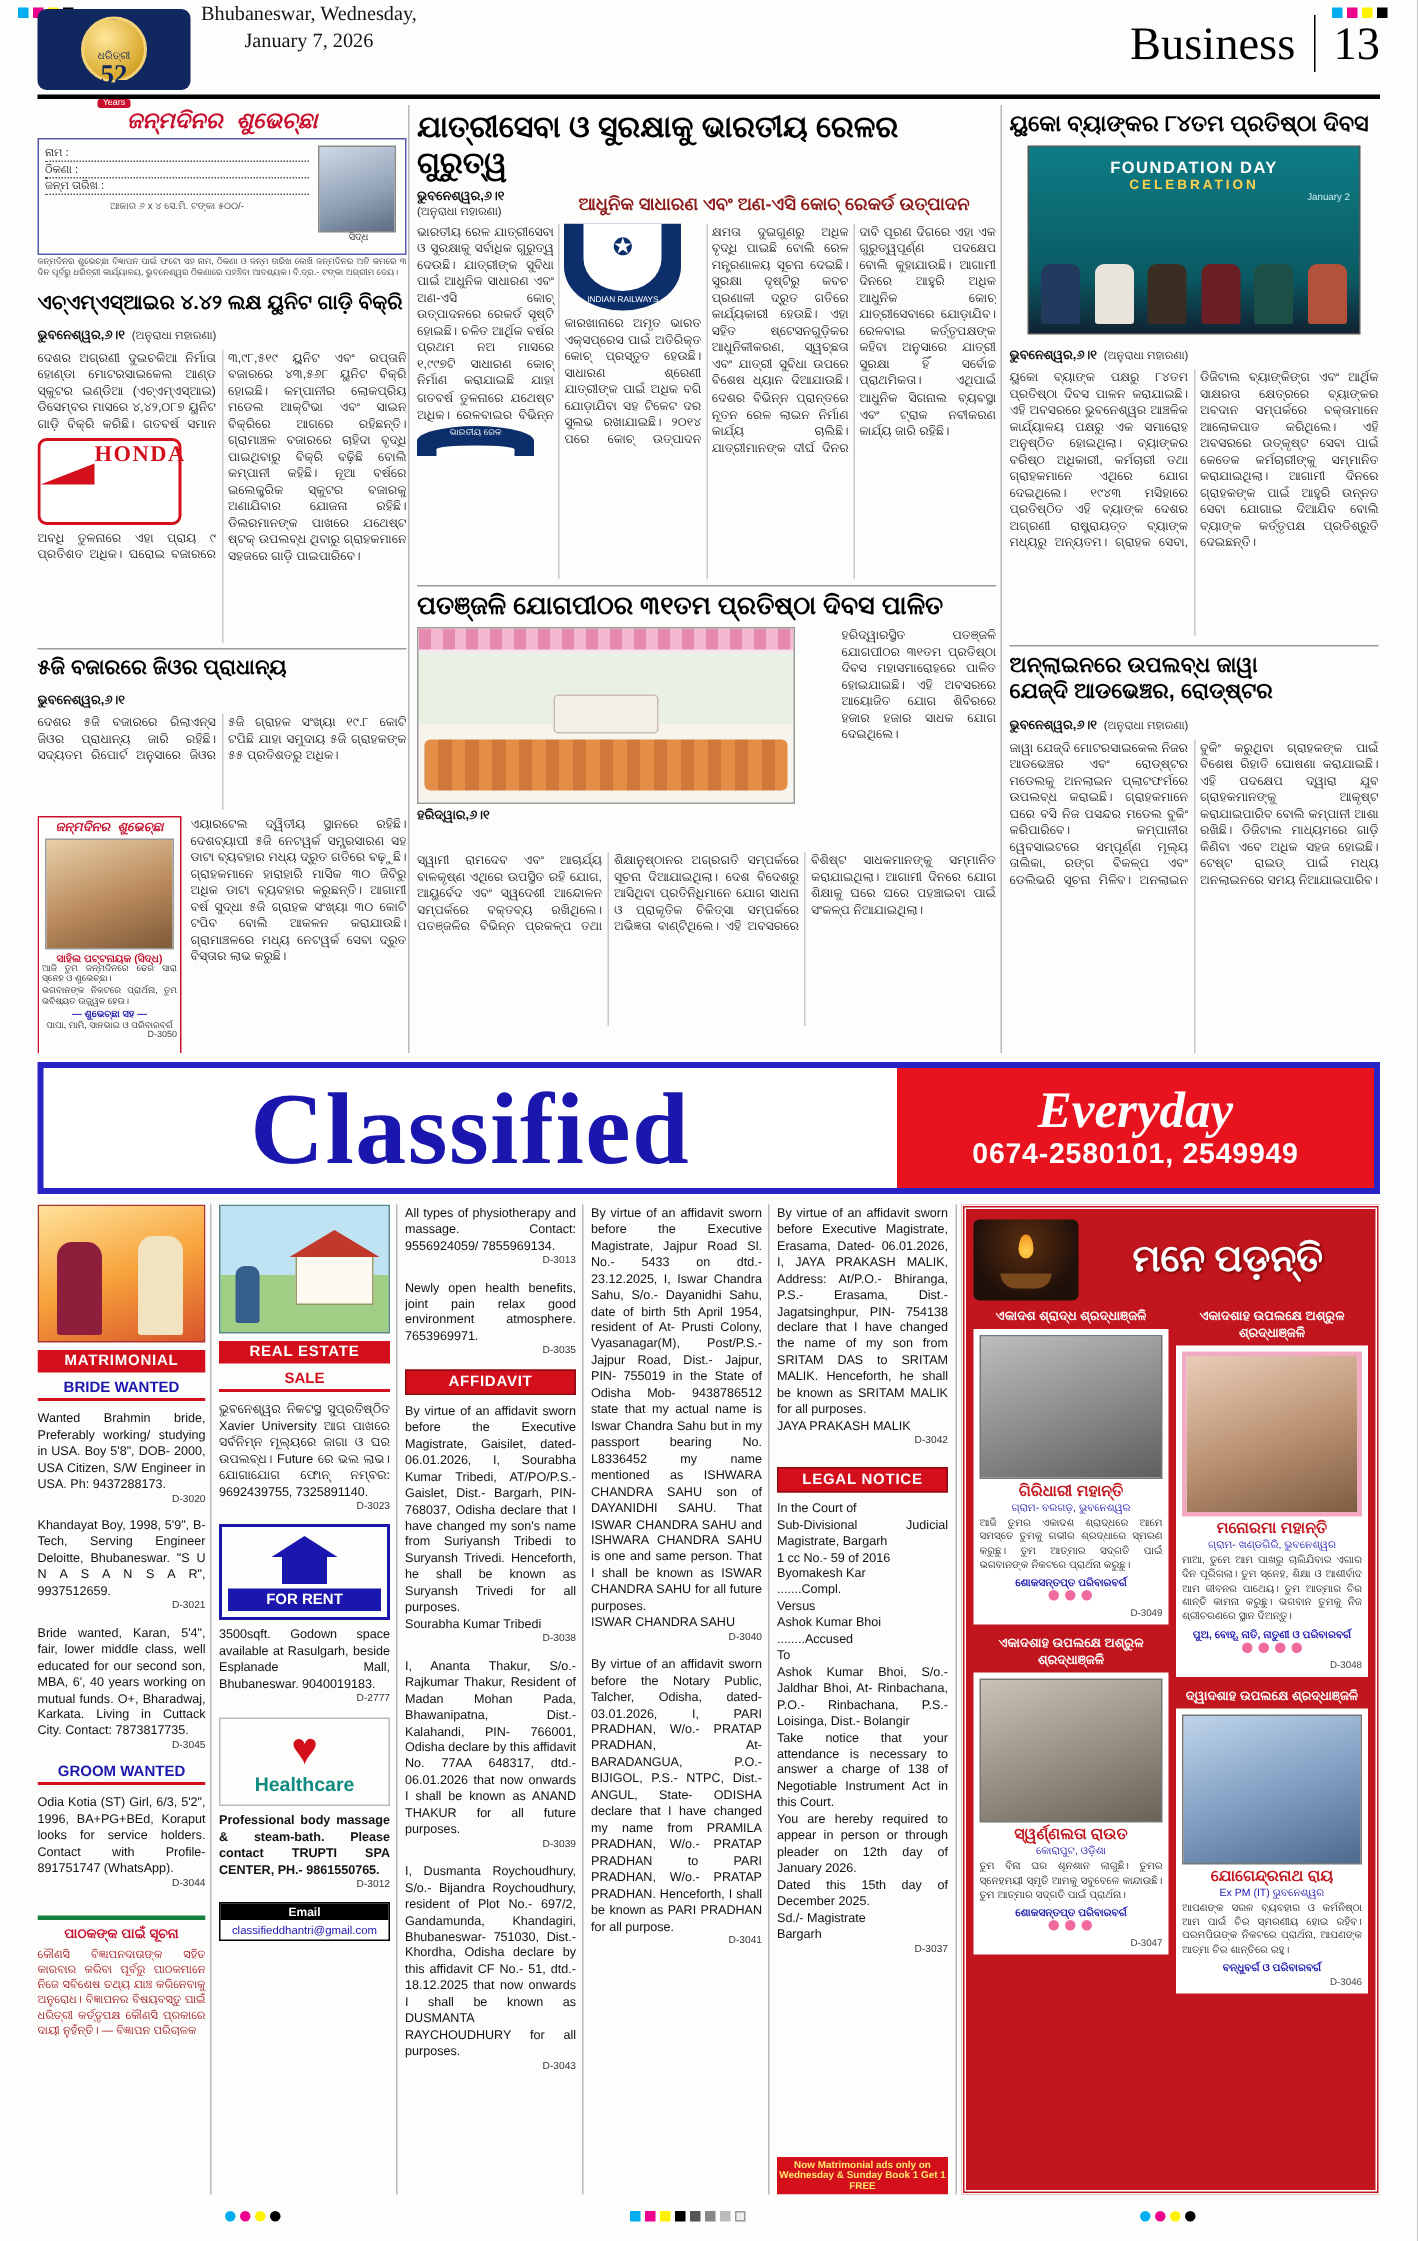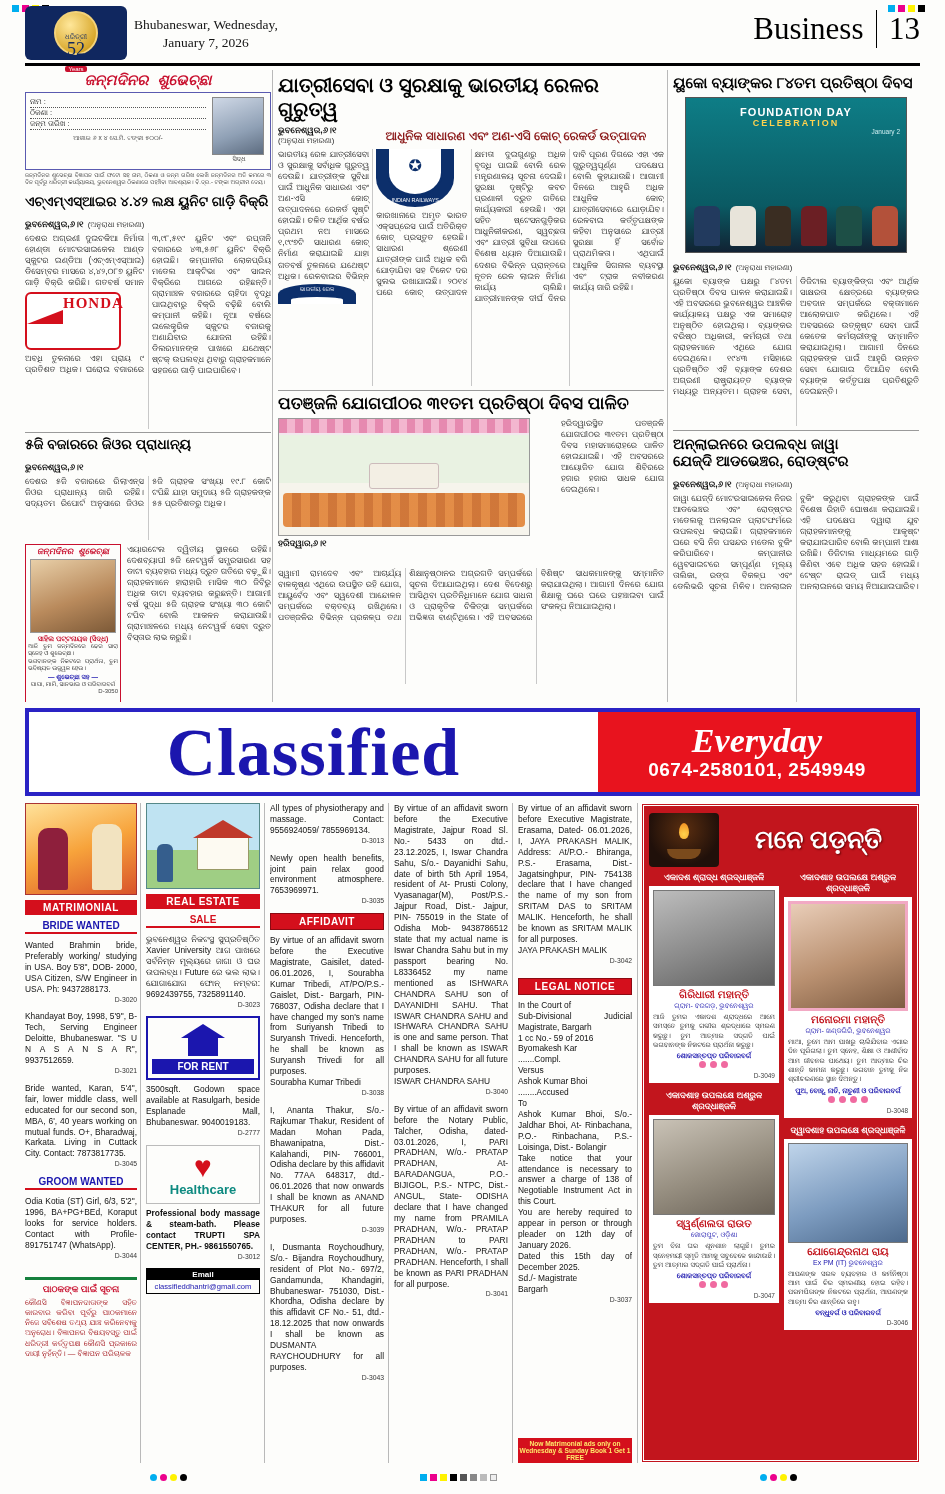--- a/index.html
+++ b/index.html
@@ -62,25 +62,25 @@
   <div class="ab reg" style="left:888px;top:5px">
       <i style="background:#00aeef"></i>
       <i style="background:#ec008c"></i>
       <i style="background:#fff200"></i>
       <i style="background:#000"></i>
     </div>
 
   <div class="ab" style="left:25px;top:6px;width:102px;height:54px;background:#10275f;border-radius:6px;display:flex;align-items:center;justify-content:center">
     <div style="width:44px;height:44px;border-radius:50%;background:radial-gradient(circle at 35% 30%,#ffe79a,#d7a register92e 70%,#b8860b);background:radial-gradient(circle at 35% 30%,#ffe79a,#d9a92e 70%,#b8860b);text-align:center;border:2px solid #f3d27a">
       <div class="serif" style="font-size:7px;color:#10275f;margin-top:20px">ଧରିତ୍ରୀ</div>
-      <div class="serif" style="font-size:18px;font-weight:400;color:#10275f;line-height:16px">52</div>
+      <div class="serif" style="font-size:18px;font-weight:700;color:#10275f;line-height:16px">52</div>
       <div style="font-size:6px;color:#fff;background:#c8102e;display:inline-block;padding:0 3px;border-radius:2px">Years</div>
     </div>
   </div>
-  <div class="ab serif" style="left:134px;top:16px;font-size:13.5px;color:#141414;line-height:1.3">
+  <div class="ab serif" style="left:134px;top:0;font-size:13.5px;color:#141414;line-height:1.3">
     <div>Bhubaneswar, Wednesday,</div>
     <div style="text-align:center">January 7, 2026</div>
   </div>
   <div class="ab serif" style="left:700px;top:10px;width:220px;display:flex;align-items:center;justify-content:flex-end;gap:12px">
     <span style="font-size:31px;color:#000">Business</span>
     <span style="width:1.5px;height:38px;background:#000;display:inline-block"></span>
     <span style="font-size:31px;color:#000">13</span>
   </div>
   <div class="ab" style="left:25px;top:63px;width:895px;height:2.5px;background:#000"></div>
 
@@ -177,21 +177,21 @@
         </div>
         <div class="dl" style="margin-top:2px">ହରିଦ୍ୱାର,୬।୧</div>
       </div>
       <div class="bt" style="flex:1;height:146px">ହରିଦ୍ୱାରସ୍ଥିତ ପତଞ୍ଜଳି ଯୋଗପୀଠର ୩୧ତମ ପ୍ରତିଷ୍ଠା ଦିବସ ମହାସମାରୋହରେ ପାଳିତ ହୋଇଯାଇଛି। ଏହି ଅବସରରେ ଆୟୋଜିତ ଯୋଗ ଶିବିରରେ ହଜାର ହଜାର ସାଧକ ଯୋଗ ଦେଇଥିଲେ।</div>
     </div>
     <div class="bt c3" style="height:116px;margin-top:4px">ସ୍ୱାମୀ ରାମଦେବ ଏବଂ ଆଚାର୍ଯ୍ୟ ବାଳକୃଷ୍ଣ ଏଥିରେ ଉପସ୍ଥିତ ରହି ଯୋଗ, ଆୟୁର୍ବେଦ ଏବଂ ସ୍ୱଦେଶୀ ଆନ୍ଦୋଳନ ସମ୍ପର୍କରେ ବକ୍ତବ୍ୟ ରଖିଥିଲେ। ପତଞ୍ଜଳିର ବିଭିନ୍ନ ପ୍ରକଳ୍ପ ତଥା ଶିକ୍ଷାନୁଷ୍ଠାନର ଅଗ୍ରଗତି ସମ୍ପର୍କରେ ସୂଚନା ଦିଆଯାଇଥିଲା। ଦେଶ ବିଦେଶରୁ ଆସିଥିବା ପ୍ରତିନିଧିମାନେ ଯୋଗ ସାଧନା ଓ ପ୍ରାକୃତିକ ଚିକିତ୍ସା ସମ୍ପର୍କରେ ଅଭିଜ୍ଞତା ବାଣ୍ଟିଥିଲେ। ଏହି ଅବସରରେ ବିଶିଷ୍ଟ ସାଧକମାନଙ୍କୁ ସମ୍ମାନିତ କରାଯାଇଥିଲା। ଆଗାମୀ ଦିନରେ ଯୋଗ ଶିକ୍ଷାକୁ ଘରେ ଘରେ ପହଞ୍ଚାଇବା ପାଇଁ ସଂକଳ୍ପ ନିଆଯାଇଥିଲା।</div>
   </div>
 
   <div class="ab" style="left:673px;top:74px;width:246px;height:352px;overflow:hidden">
     <div class="hl" style="font-size:15px">ୟୁକୋ ବ୍ୟାଙ୍କର ୮୪ତମ ପ୍ରତିଷ୍ଠା ଦିବସ</div>
-    <div class="ph" style="width:222px;height:156px;margin:5px auto 3px;background:linear-gradient(180deg,#0e7d86,#0a5a63 70%,#123);border:1px solid #555">
+    <div class="ph" style="width:222px;height:126px;margin:5px auto 3px;background:linear-gradient(180deg,#0e7d86,#0a5a63 70%,#123);border:1px solid #555">
       <div style="text-align:center;color:#fff;font-weight:700;font-size:11px;margin-top:8px;letter-spacing:1px">FOUNDATION DAY</div>
       <div style="text-align:center;color:#ffd24d;font-weight:700;font-size:9px;letter-spacing:2px">CELEBRATION</div>
       <div style="text-align:right;color:#cfeff2;font-size:6.5px;margin-right:6px">January 2</div>
       <div style="position:absolute;bottom:6px;left:8px;right:8px;display:flex;gap:6px;justify-content:space-between">
         <i style="width:26px;height:40px;background:#223a5e;border-radius:6px 6px 2px 2px"></i>
         <i style="width:26px;height:40px;background:#e8e4da;border-radius:6px 6px 2px 2px"></i>
         <i style="width:26px;height:40px;background:#3a2d22;border-radius:6px 6px 2px 2px"></i>
         <i style="width:26px;height:40px;background:#6b1f24;border-radius:6px 6px 2px 2px"></i>
         <i style="width:26px;height:40px;background:#1d4f46;border-radius:6px 6px 2px 2px"></i>
         <i style="width:26px;height:40px;background:#b3513a;border-radius:6px 6px 2px 2px"></i>

